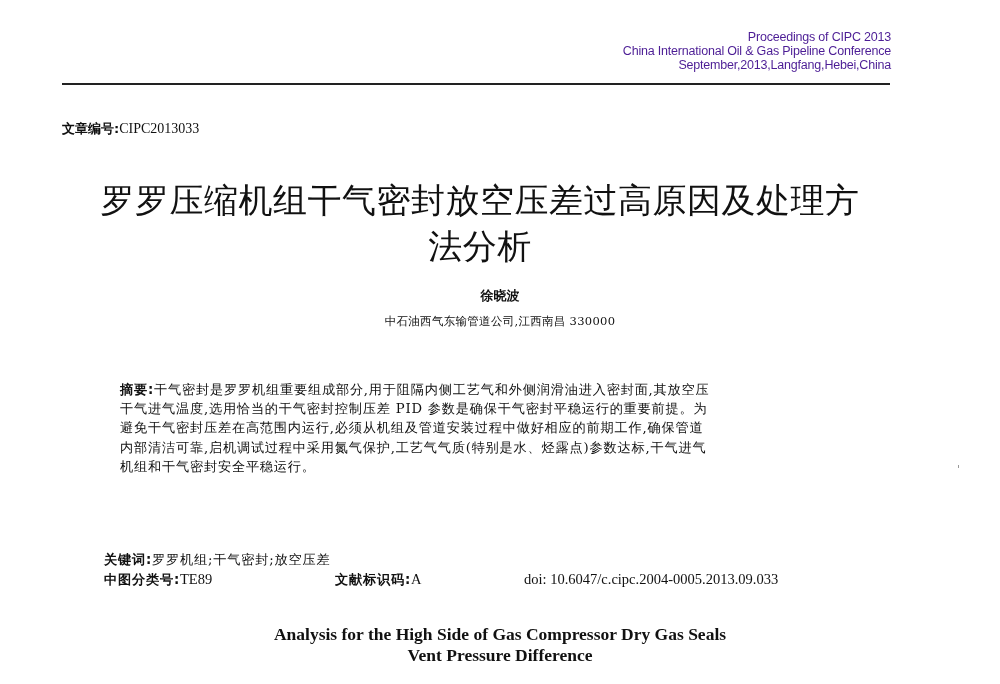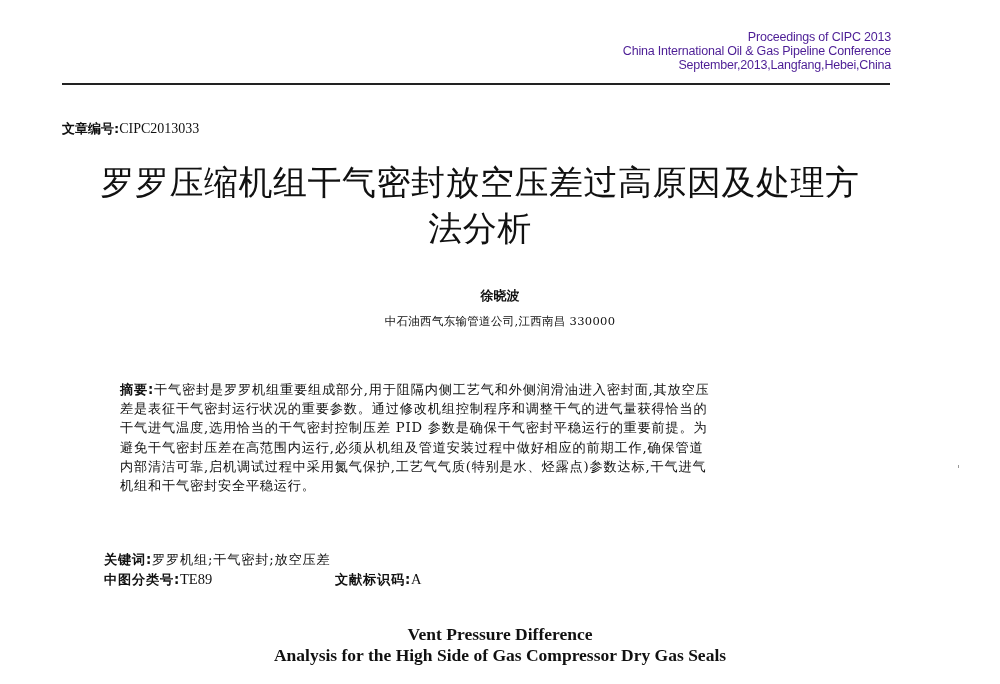--- a/index.html
+++ b/index.html
@@ -44,21 +44,21 @@
       letter-spacing: 0px;
     }
     .article-id .val {
       font-family: "Liberation Serif", serif;
       font-weight: normal;
       font-size: 14px;
     }
     .title-cn {
       position: absolute;
       left: 60px;
-      top: 159px;
+      top: 177px;
       width: 840px;
       text-align: center;
       font-family: "DejaVu Sans", sans-serif;
       font-size: 34px;
       line-height: 46px;
       letter-spacing: 0.5px;
       color: #111;
     }
     .author {
       position: absolute;
@@ -164,34 +164,34 @@
 <div class="title-cn">
   <div>罗罗压缩机组干气密封放空压差过高原因及处理方</div>
   <div>法分析</div>
 </div>
 
 <div class="author">徐晓波</div>
 <div class="affiliation">中石油西气东输管道公司,江西南昌 330000</div>
 
 <div class="abstract">
   <div><span class="label">摘要:</span><span>干气密封是罗罗机组重要组成部分,用于阻隔内侧工艺气和外侧润滑油进入密封面,其放空压</span></div>
-  <div>差是表征干气密封运行状况的重要参数。通过修改机组控制程序和调整干气的进气量获得恰当的</div>
   <div>干气进气温度,选用恰当的干气密封控制压差 PID 参数是确保干气密封平稳运行的重要前提。为</div>
   <div>避免干气密封压差在高范围内运行,必须从机组及管道安装过程中做好相应的前期工作,确保管道</div>
   <div>内部清洁可靠,启机调试过程中采用氮气保护,工艺气气质(特别是水、烃露点)参数达标,干气进气</div>
   <div>机组和干气密封安全平稳运行。</div>
 </div>
 
 <div class="kw-line">
   <span class="label-b">关键词:</span><span>罗罗机组;干气密封;放空压差</span>
 </div>
 
 <div class="cls-line">
   <span class="label-b">中图分类号:</span><span class="latin">TE89</span>
   <span class="doc-code"><span class="label-b">文献标识码:</span><span class="latin">A</span></span>
+  <span class="doi"><span>doi:</span><span> 10.6047/c.cipc.2004-0005.2013.09.033</span></span>
 </div>
 
 <div class="title-en">
+  <div>Analysis for the High Side of Gas Compressor Dry Gas Seals</div>
   <div>Vent Pressure Difference</div>
-  <div>Analysis for the High Side of Gas Compressor Dry Gas Seals</div>
 </div>
 
 <div class="speck"></div>
 
 </body></html>

